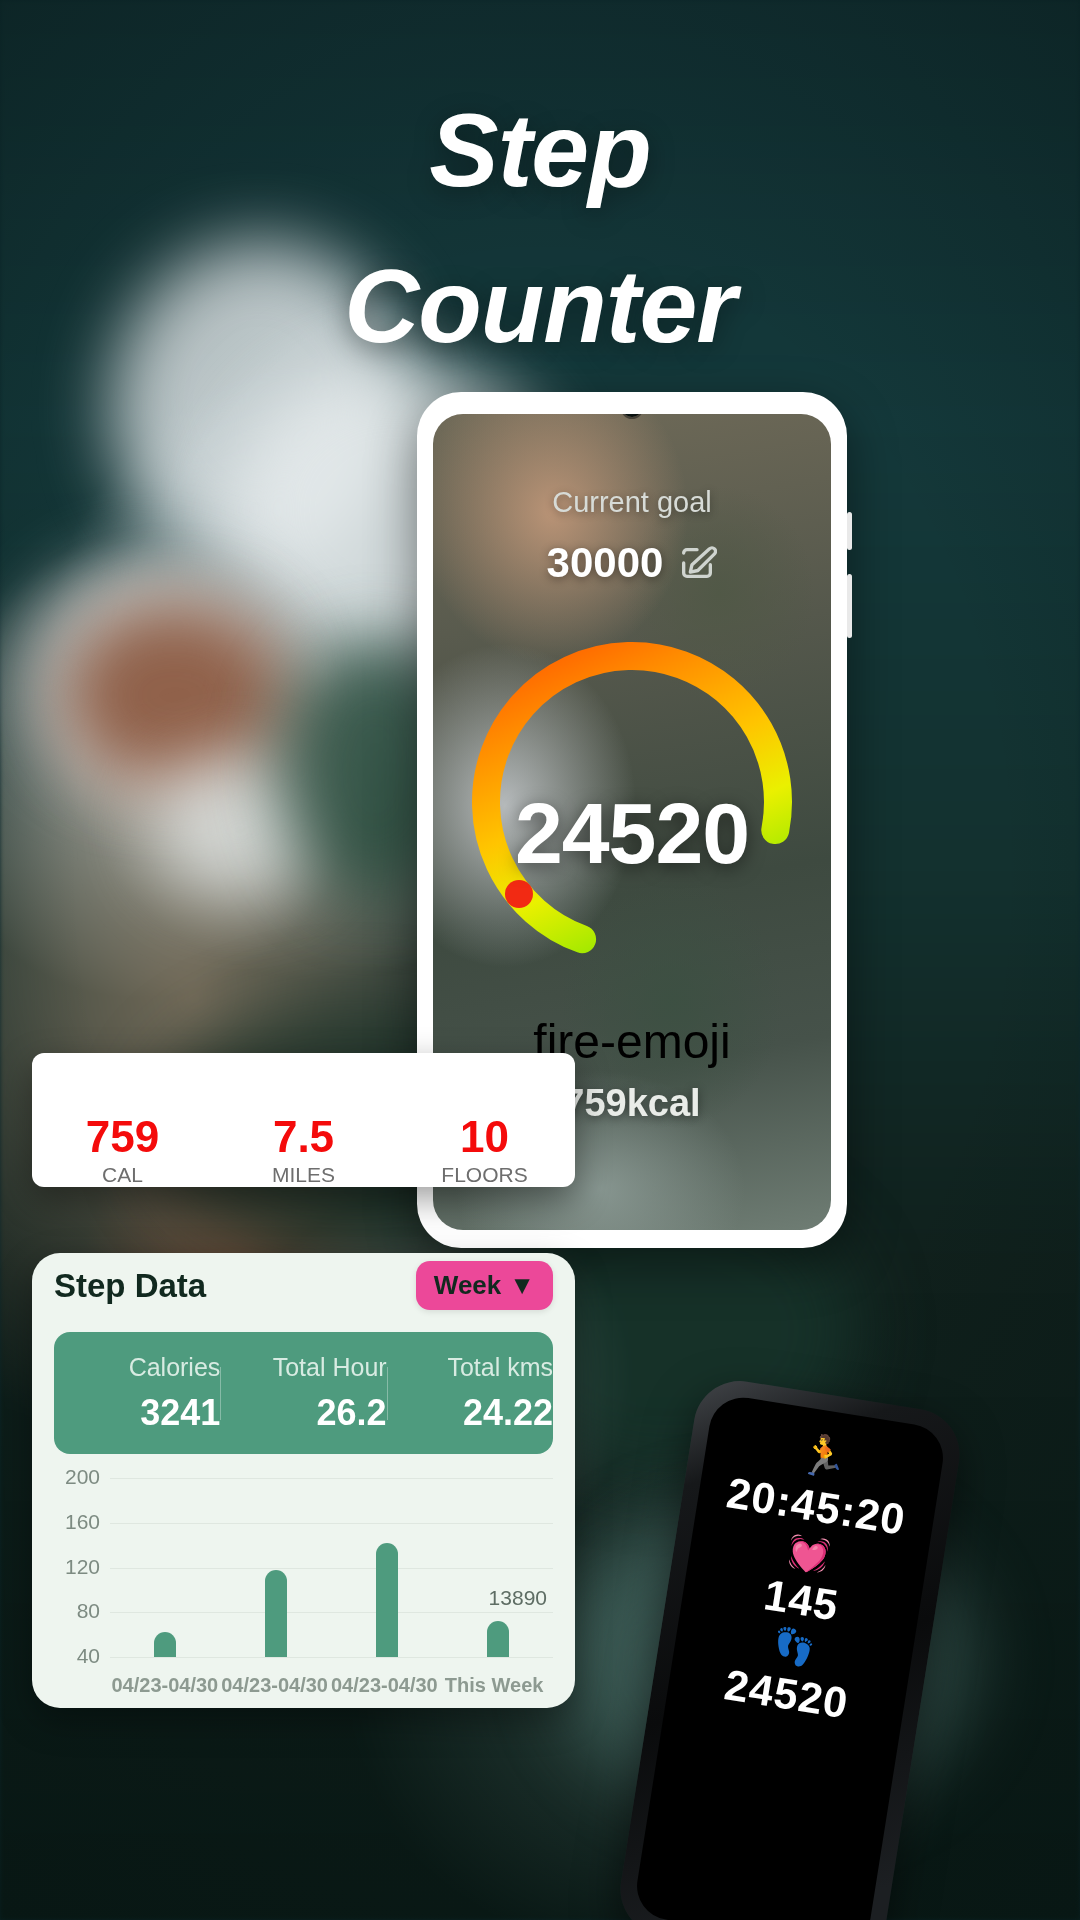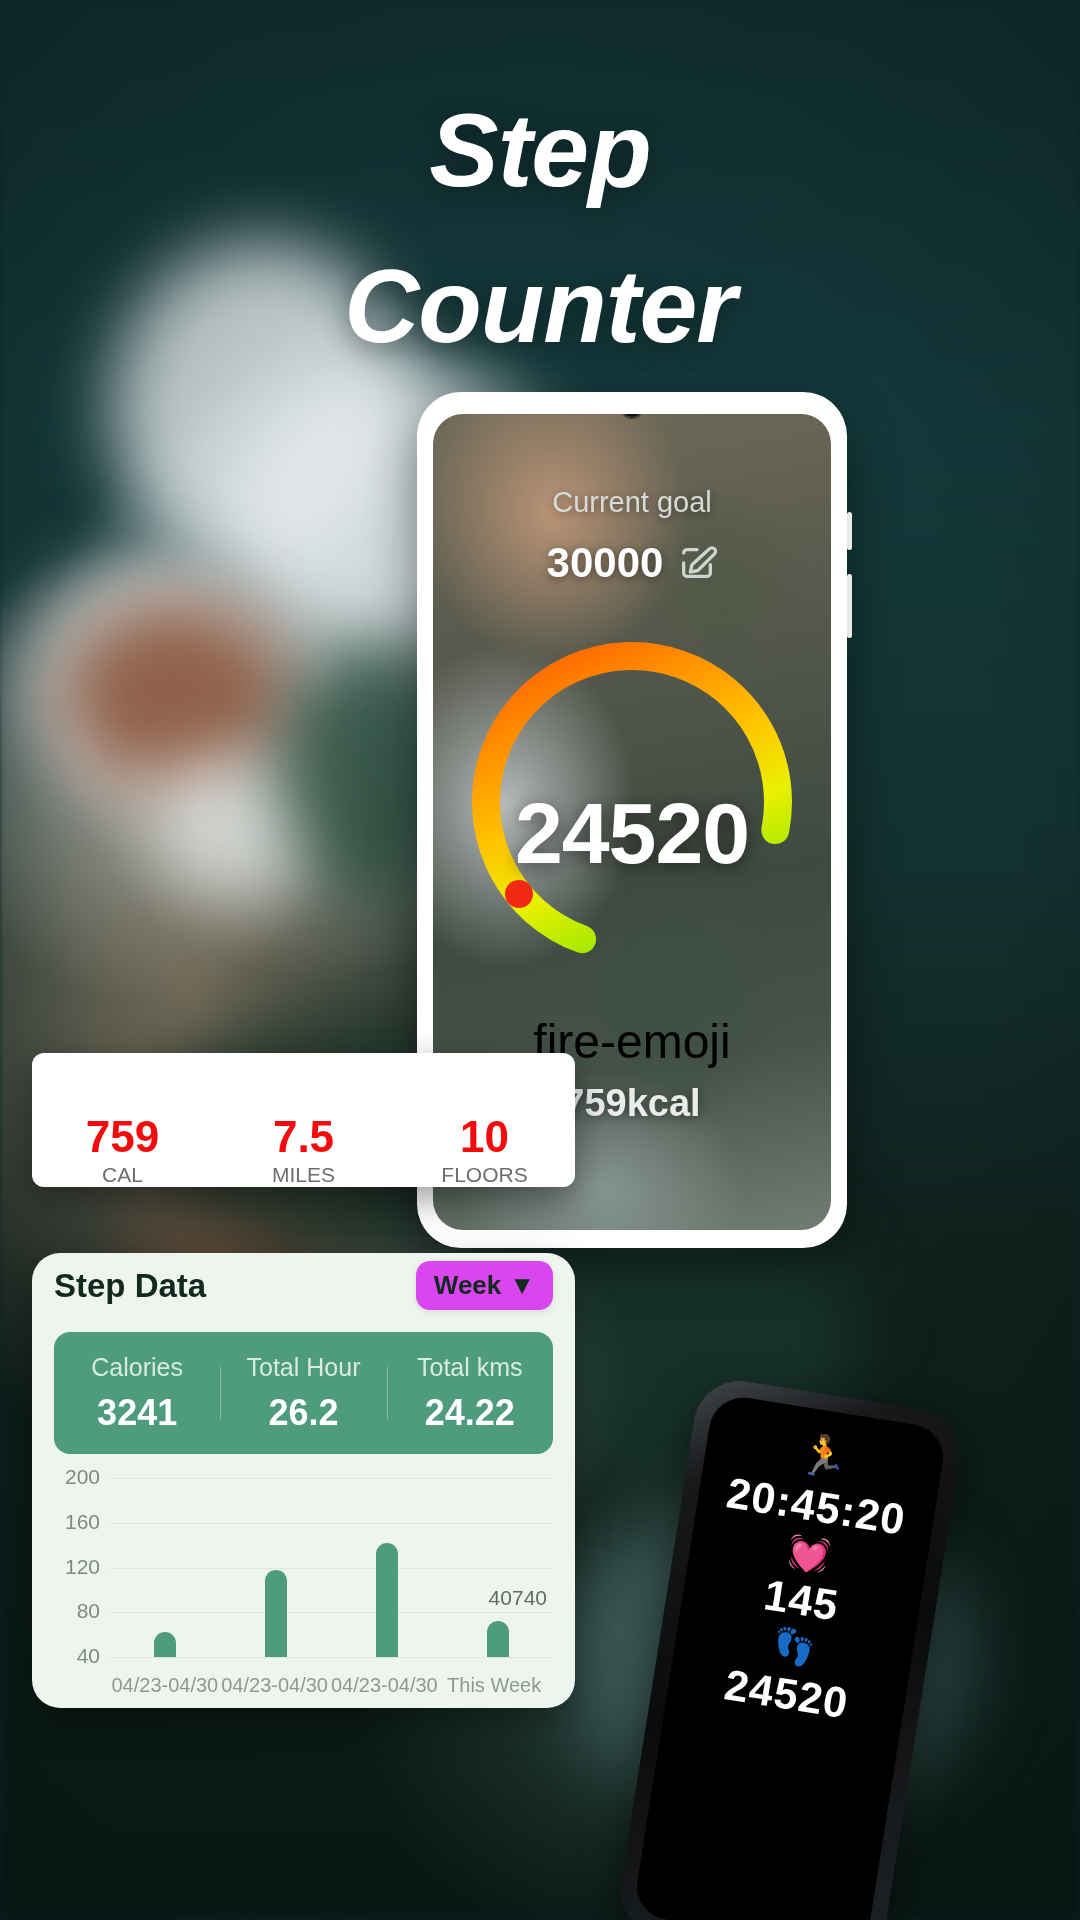--- a/index.html
+++ b/index.html
@@ -132,33 +132,33 @@
     position:absolute; left:32px; top:1253px;
     width:543px; height:257px;
     background:#eef5ef; border-radius:28px;
     box-shadow:0 12px 34px rgba(0,0,0,0.34);
     z-index:6; padding:8px 22px 0 22px;
   }
   .data-card-full { height:455px; }
   .dc-head { display:flex; align-items:center; justify-content:space-between; }
   .dc-title { color:#11291f; font-size:33px; font-weight:bold; }
   .week-pill {
-    background:#d946ef; border-radius:14px;
+    background:#ec4899; border-radius:14px;
     padding:9px 18px; display:flex; align-items:center; gap:8px;
     box-shadow:0 2px 6px rgba(0,0,0,0.1);
   }
   .week-pill span { color:#12291f; font-size:26px; font-weight:bold; }
   .week-caret { font-size:19px; color:#12291f; }
 
   .green-table {
     margin-top:22px; height:122px;
     background:#4e9b7e; border-radius:16px;
     display:flex; align-items:center;
   }
-  .gt-cell { flex:1; text-align:center; position:relative; }
+  .gt-cell { flex:1; text-align:right; position:relative; }
   .gt-cell + .gt-cell::before {
     content:""; position:absolute; left:0; top:14px; bottom:14px;
     width:1px; background:rgba(255,255,255,0.32);
   }
   .gt-h { color:#d8ebe2; font-size:25px; }
   .gt-v { color:#ffffff; font-size:36px; font-weight:bold; margin-top:10px; }
 
   
   .chart { position:relative; margin-top:24px; height:225px; }
   .c-row { position:absolute; left:0; right:0; height:1px; }
@@ -168,20 +168,21 @@
   }
   .c-row .c-line { position:absolute; left:56px; right:0; height:1px; background:#dfe7e0; }
   .c-plot { position:absolute; left:56px; right:0; top:0; bottom:46px; }
   .bar {
     position:absolute; bottom:0; width:22px;
     background:#4e9b7e; border-radius:11px 11px 0 0;
   }
   .c-xlabels {
     position:absolute; left:56px; right:4px; bottom:6px;
     display:flex;
+    font-weight:bold;
   }
   .c-xlabels div { flex:1; text-align:center; font-size:20px; color:#8d9a91; }
   .c-annot {
     position:absolute; right:6px; top:108px;
     font-size:21px; color:#5e6d64;
   }
 
   
   .watch {
     position:absolute; left:656px; top:1392px;
@@ -333,21 +334,21 @@
           <div class="c-lbl">40</div>
           <div class="c-line"></div>
         </div>
       </div>
     <div class="c-plot" id="plot-host">
         <div class="bar" style="height: 24.6125px; left: 12.5%; transform: translateX(-50%);"></div>
         <div class="bar" style="height: 87.2625px; left: 37.5%; transform: translateX(-50%);"></div>
         <div class="bar" style="height: 114.112px; left: 62.5%; transform: translateX(-50%);"></div>
         <div class="bar" style="height: 35.8px; left: 87.5%; transform: translateX(-50%);"></div>
       </div>
-    <div class="c-annot">40740</div>
+    <div class="c-annot">13890</div>
     <div class="c-xlabels" id="xlab-host">
         <div>04/23-04/30</div>
         <div>04/23-04/30</div>
         <div>04/23-04/30</div>
         <div>This Week</div>
       </div>
   </div>
 </div>
 
 <div class="watch">

